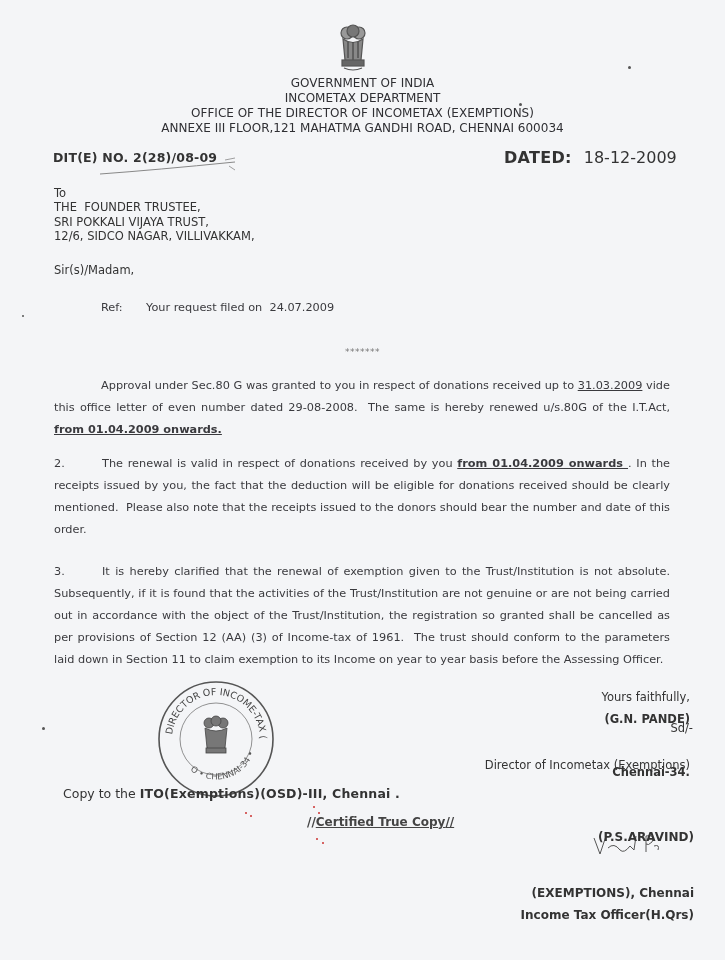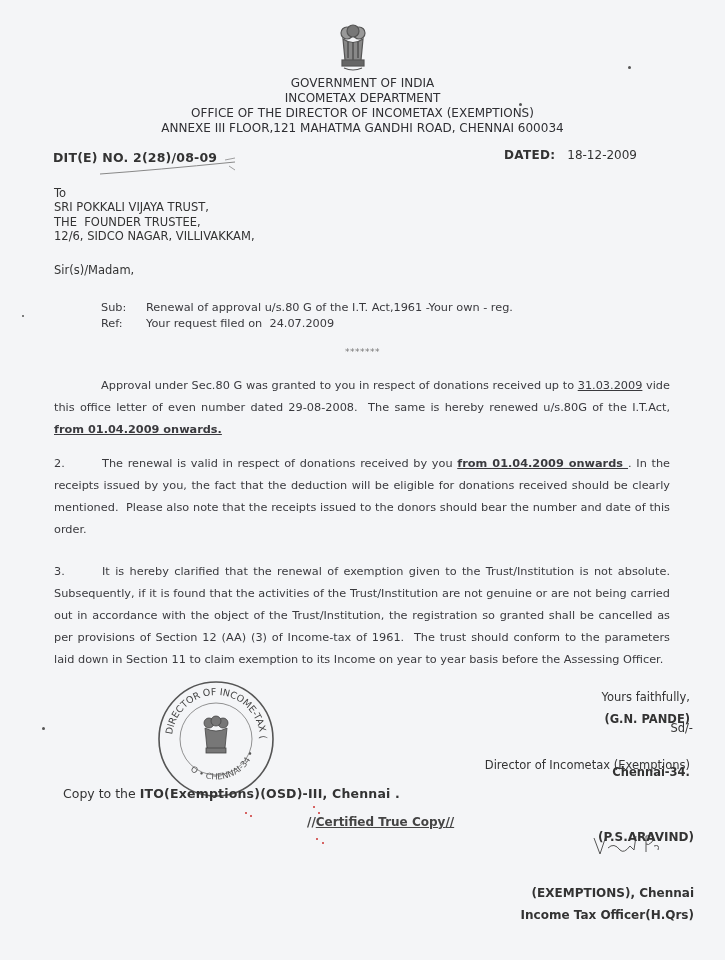--- a/index.html
+++ b/index.html
@@ -7,21 +7,21 @@
       width: 725px; height: 960px; position: relative; overflow: hidden;
       background: #f4f5f7;
       font-family: "DejaVu Sans", sans-serif;
       color: #3a3a3e;
     }
     .abs { position: absolute; }
     .emblem { left: 336px; top: 24px; width: 34px; height: 52px; }
     .hdr { left: 0; width: 725px; text-align: center; font-size: 12px; line-height: 15px; color: #2f2f33; }
     .hdr div { white-space: nowrap; }
     .ref { left: 53px; top: 150px; font-size: 12.5px; font-weight: bold; color: #333; letter-spacing: 0.2px; }
-    .dated { left: 504px; top: 148px; font-size: 12px; color: #333; }
+    .dated { left: 504px; top: 148px; font-size: 16px; color: #333; }
     .dated b { margin-right: 12px; letter-spacing: 0.3px; }
     .pen { left: 95px; top: 156px; width: 150px; height: 22px; }
     .addr { left: 54px; top: 186px; font-size: 11.5px; line-height: 14.3px; color: #333; }
     .salut { left: 54px; top: 263px; font-size: 11.5px; color: #333; }
     .subref { left: 101px; top: 300px; font-size: 11.3px; line-height: 16px; color: #3a3a3e; }
     .subref .lbl { display: inline-block; width: 45px; }
     .stars { left: 0; width: 725px; text-align: center; top: 347px; font-size: 9px; color: #777; letter-spacing: 0.5px; }
     .para { left: 54px; width: 616px; font-size: 11.3px; line-height: 22px; color: #3a3a3e; text-align: justify; }
     .para .num { display: inline-block; width: 48px; }
     .para .ind { display: inline-block; width: 47px; }
@@ -76,29 +76,28 @@
   <path d="M5 18 Q60 14 140 6" stroke="#888" stroke-width="1" fill="none"></path>
   <path d="M130 4 L140 2 M134 10 L140 14" stroke="#888" stroke-width="0.8" fill="none"></path>
 </svg>
 
 <div class="abs dated">
   <b>DATED:</b><span>18-12-2009</span>
 </div>
 
 <div class="abs addr">
   <div>To</div>
+  <div style="white-space:pre;">THE  FOUNDER TRUSTEE,</div>
   <div>SRI POKKALI VIJAYA TRUST,</div>
-  <div style="white-space:pre;">THE  FOUNDER TRUSTEE,</div>
   <div>12/6, SIDCO NAGAR, VILLIVAKKAM,</div>
 </div>
 
 <div class="abs salut">Sir(s)/Madam,</div>
 
 <div class="abs subref">
-  <div><span class="lbl">Sub:</span><span>Renewal of approval u/s.80 G of the I.T. Act,1961 -Your own - reg.</span></div>
   <div><span class="lbl">Ref:</span><span style="white-space:pre;">Your request filed on  24.07.2009</span></div>
 </div>
 
 <div class="abs stars">*******</div>
 
 <div class="abs para p1">
   <span class="ind"></span><span>Approval under Sec.80 G was granted to you in respect of donations received up to </span><span class="u">31.03.2009</span><span style="white-space:pre-wrap;"> vide this office letter of even number dated 29-08-2008.  The same is hereby renewed u/s.80G of the I.T.Act, </span><span class="ub">from 01.04.2009 onwards.</span>
 </div>
 
 <div class="abs para p2">

